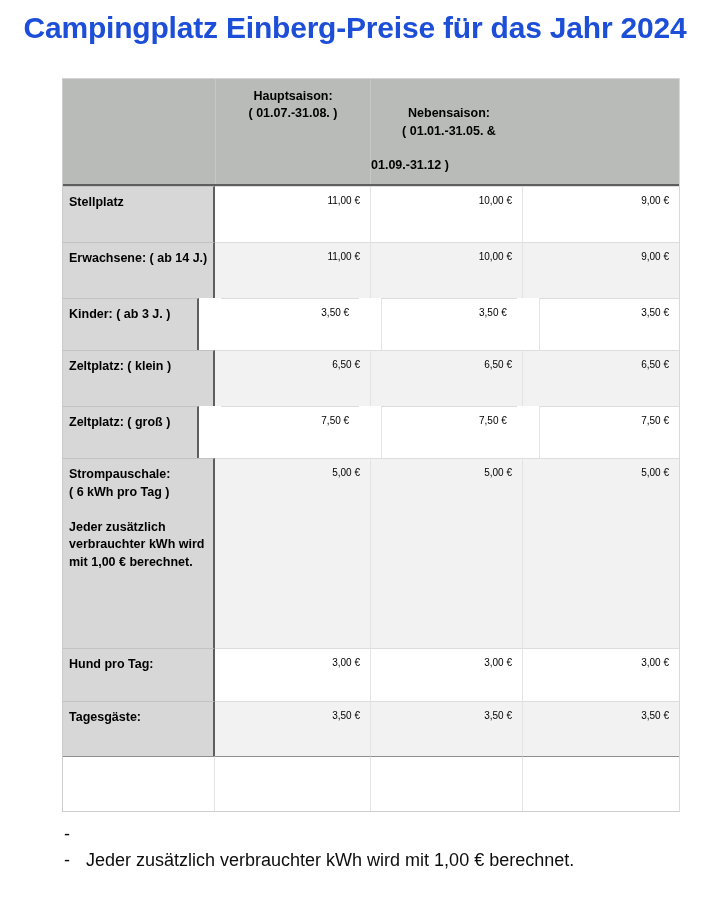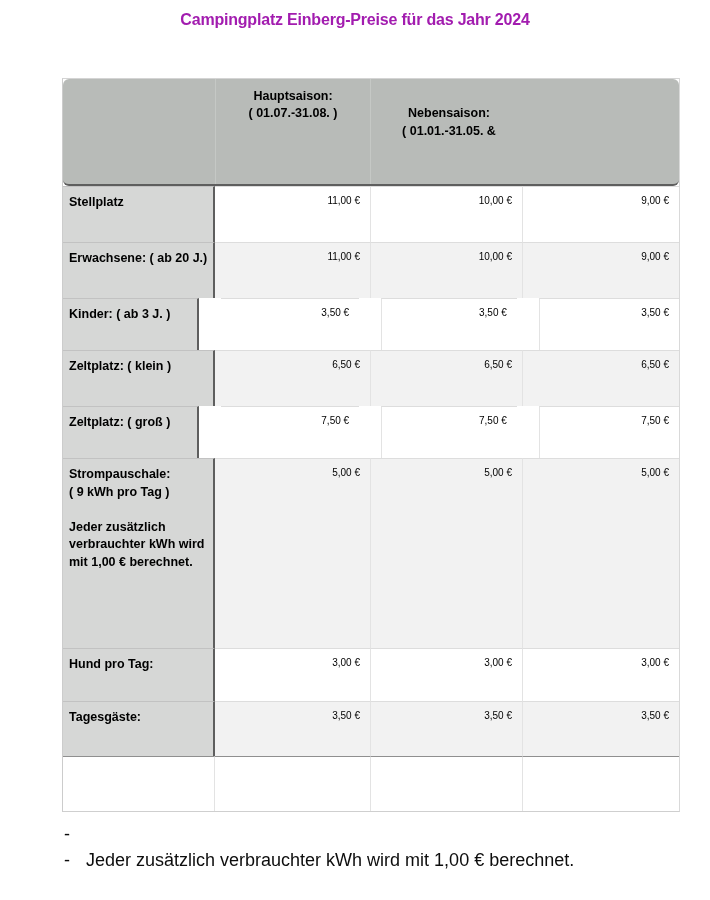--- a/index.html
+++ b/index.html
@@ -2,32 +2,31 @@
 <html><head>
 <meta charset="utf-8">
 <style>
   html,body{margin:0;padding:0;}
   body{
     width:710px;height:900px;background:#ffffff;position:relative;overflow:hidden;
     font-family:"Liberation Sans","DejaVu Sans",sans-serif;color:#000;
   }
   .page-title{
     position:absolute;top:11px;left:0;right:0;text-align:center;
-    font-size:16px;font-weight:bold;color:#a21caf;letter-spacing:-0.2px;
+    font-size:30px;font-weight:bold;color:#1d4ed8;letter-spacing:-0.2px;
   }
   .price-table{
     position:absolute;left:62px;top:78px;width:616px;
     border-left:1px solid #cccccc;border-right:1px solid #d9d9d9;
     border-top:1px solid #d4d4d4;border-bottom:1px solid #cfcfcf;
     box-sizing:content-box;
   }
   .thead{
     display:flex;height:105px;background:#b8bbb8;
     border-bottom:2px solid #5e5e5e;
-    border-radius:6px;
   }
   .th{
     box-sizing:border-box;padding-top:9px;text-align:center;
     font-weight:bold;font-size:12.5px;line-height:1.38;white-space:pre-line;
   }
   .c0{width:152px;}
   .c1{width:155px;}
   .c2{width:152px;}
   .c3{width:157px;}
   .th.c1,.th.c2,.th.c3{border-left:1px solid #c5c8c5;}
@@ -64,32 +63,33 @@
 
 <div class="price-table">
 
   <div class="thead">
     <div class="th c0"></div>
     <div class="th c1">Hauptsaison:
 ( 01.07.-31.08. )</div>
     <div class="th c3">
       <div>Nebensaison:
 ( 01.01.-31.05. &amp;</div>
+      <div class="left">01.09.-31.12 )</div>
     </div>
   </div>
 
   <div class="row h56">
     <div class="lc">Stellplatz</div>
     <div class="dc c1">11,00 €</div>
     <div class="dc c2">10,00 €</div>
     <div class="dc c3">9,00 €</div>
   </div>
 
   <div class="row h56 alt">
-    <div class="lc">Erwachsene: ( ab 20 J.)</div>
+    <div class="lc">Erwachsene: ( ab 14 J.)</div>
     <div class="dc c1">11,00 €</div>
     <div class="dc c2">10,00 €</div>
     <div class="dc c3">9,00 €</div>
   </div>
 
   <div class="row h52">
     <div class="lc">Kinder: ( ab 3 J. )</div>
     <div class="dc c1">3,50 €</div>
     <div class="dc c2">3,50 €</div>
     <div class="dc c3">3,50 €</div>
@@ -104,21 +104,21 @@
 
   <div class="row h52">
     <div class="lc">Zeltplatz: ( groß )</div>
     <div class="dc c1">7,50 €</div>
     <div class="dc c2">7,50 €</div>
     <div class="dc c3">7,50 €</div>
   </div>
 
   <div class="row h190 alt">
     <div class="lc">Strompauschale:
-( 9 kWh pro Tag )
+( 6 kWh pro Tag )
 
 Jeder zusätzlich
 verbrauchter kWh wird
 mit 1,00 € berechnet.</div>
     <div class="dc c1">5,00 €</div>
     <div class="dc c2">5,00 €</div>
     <div class="dc c3">5,00 €</div>
   </div>
 
   <div class="row h53">

